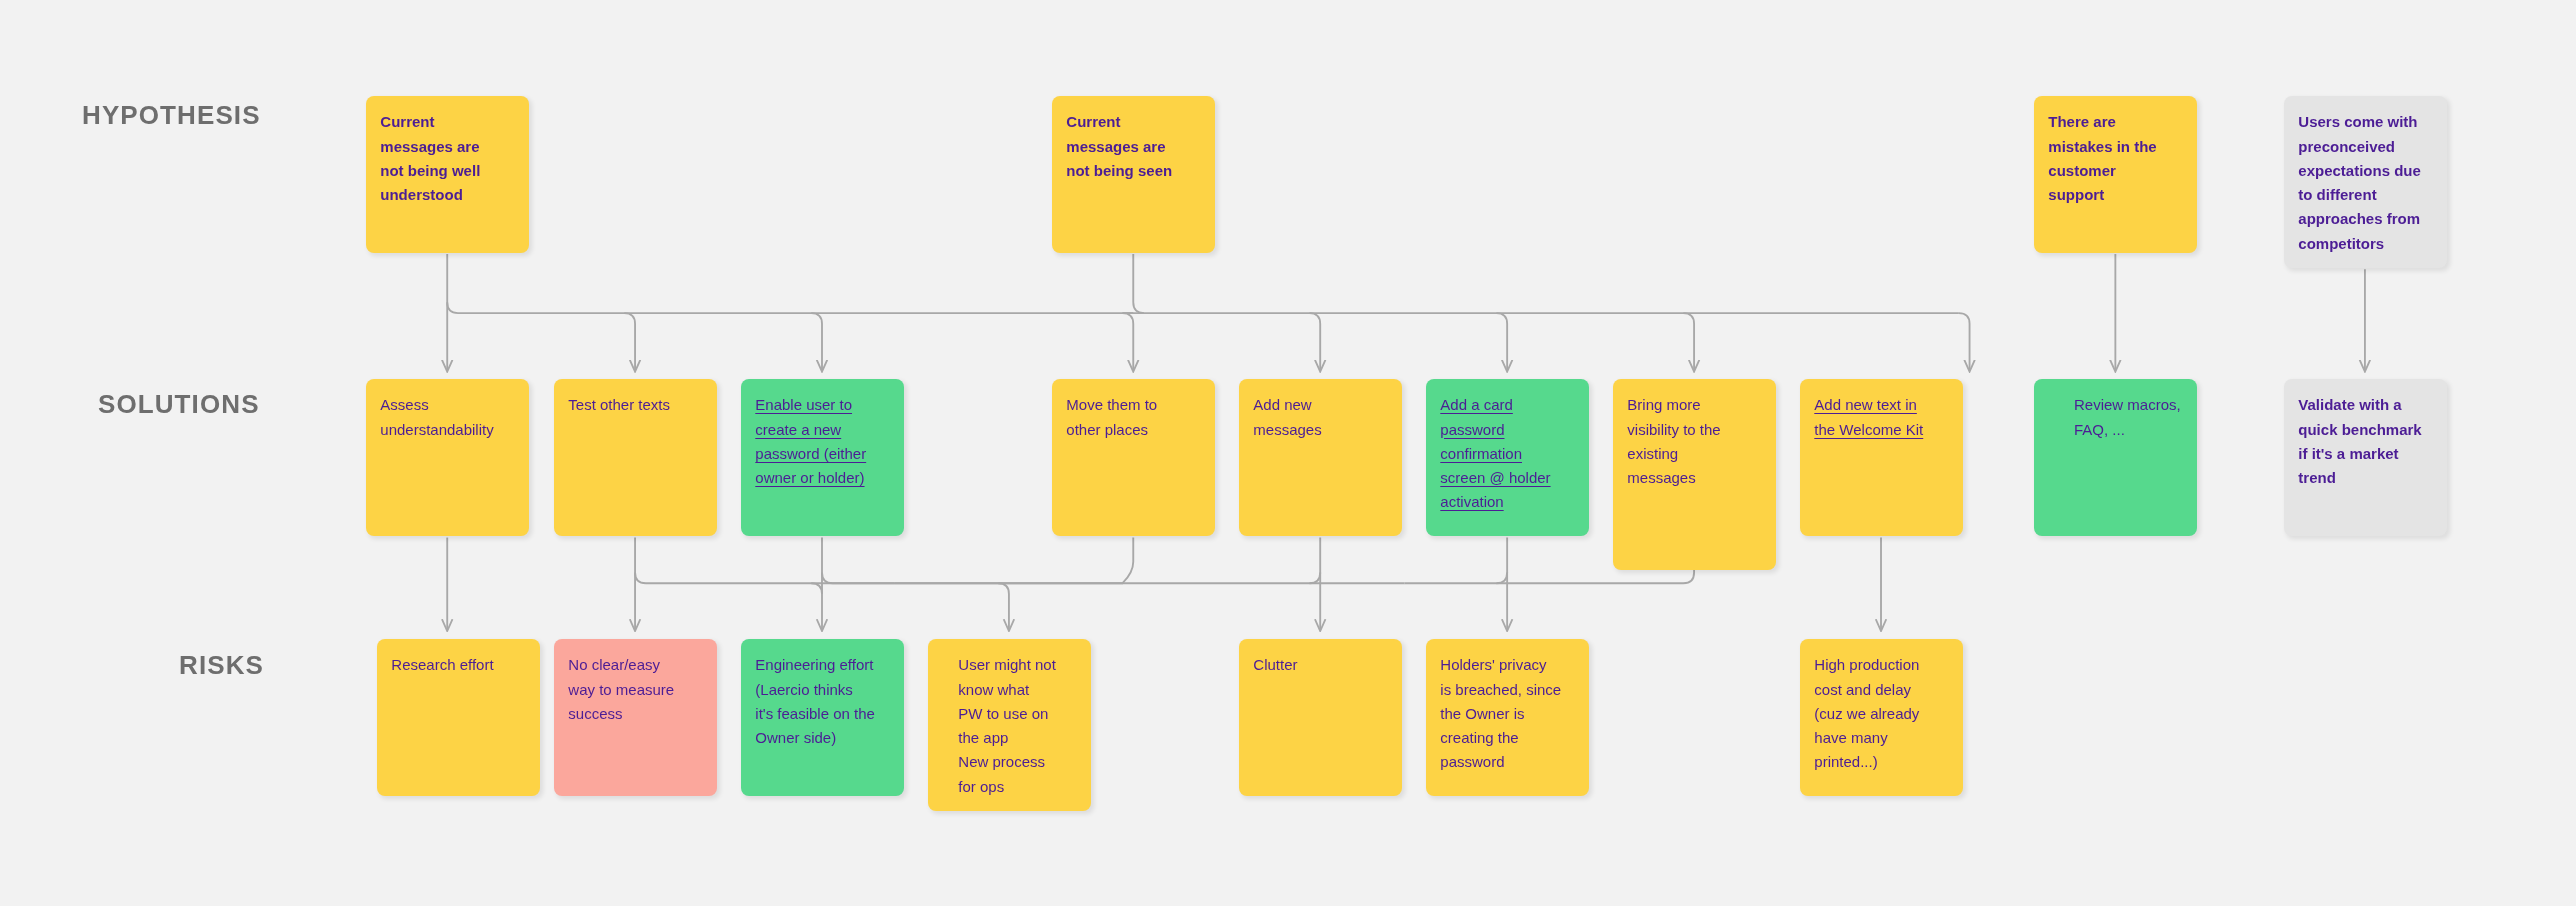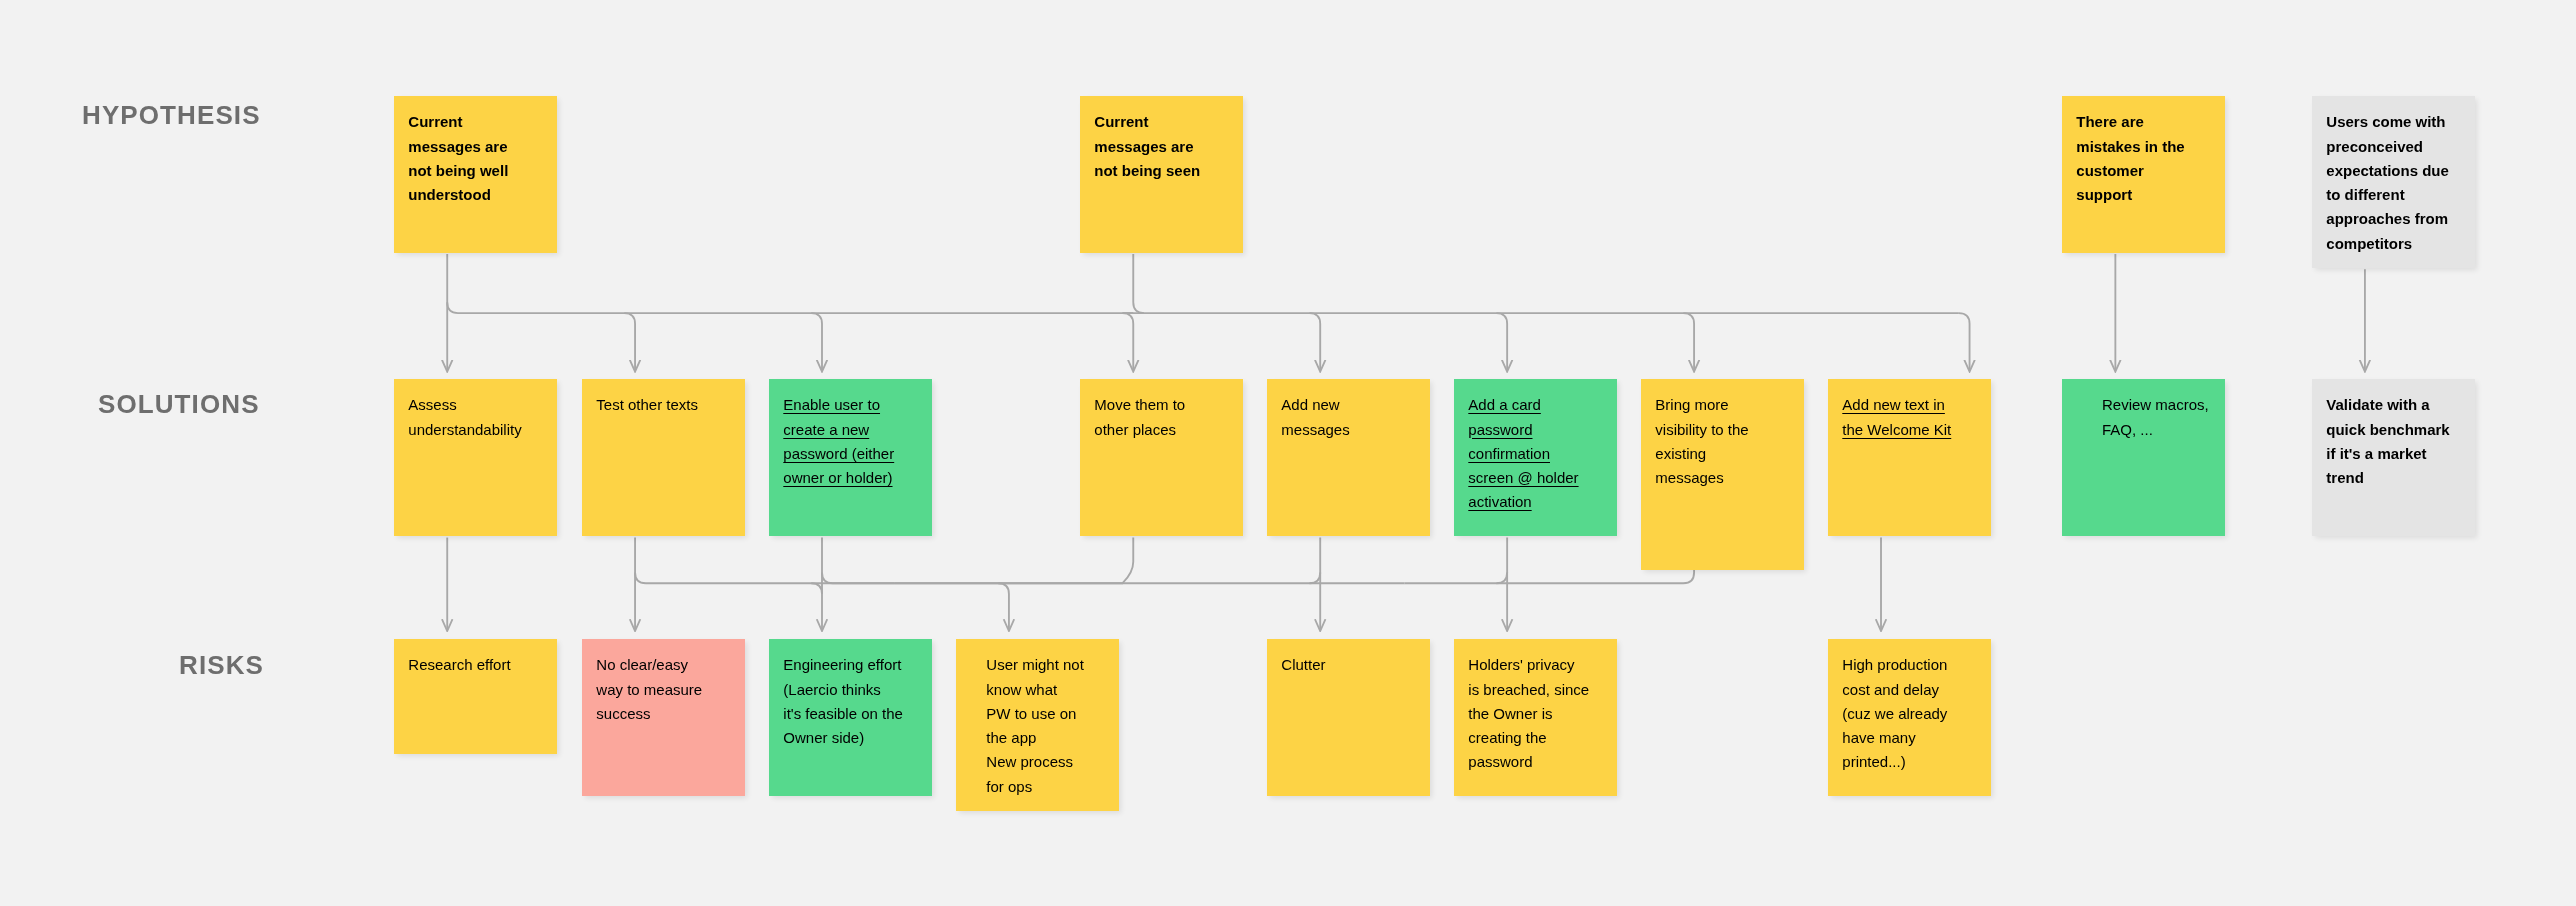--- a/index.html
+++ b/index.html
@@ -24,28 +24,27 @@
   .row-label {
     position: absolute;
     font-size: 26px;
     font-weight: bold;
     letter-spacing: 1.1px;
     color: #6e6e6e;
     white-space: nowrap;
   }
   .card {
     position: absolute;
-    border-radius: 0;
+    border-radius: 8px;
     padding: 14.3px 14.3px 12.5px 14.3px;
     font-size: 15px;
     line-height: 1.62;
-    color: #000000;
+    color: #4c1d95;
     box-shadow: 2.7px 2.7px 5.4px rgba(0,0,0,0.09);
     overflow: hidden;
-    margin-left: 28px;
   }
   .card.bold { font-weight: bold; }
   .card.under .txt { text-decoration: underline; text-underline-offset: 2.7px; }
   .card .txt { display: block; white-space: pre-line; }
   .card ul {
     margin: 0; padding: 0 0 0 16px; list-style: disc;
   }
   .card li { margin: 0; padding: 0; }
   .card li::marker { font-size: 12.5px; }
 </style>
@@ -176,21 +175,21 @@
       <div class="card" style="left: 2034px; top: 379px; width: 163px; height: 157px; background: rgb(86, 217, 141); padding-left: 40px;">
         <span class="txt">Review macros,
 FAQ, ...</span>
       </div>
       <div class="card" style="left: 2284px; top: 379px; width: 163px; height: 157px; background: rgb(228, 228, 228); font-weight: bold;">
         <span class="txt">Validate with a
 quick benchmark
 if it's a market
 trend</span>
       </div>
-      <div class="card" style="left: 366px; top: 639px; width: 163px; height: 115px; background: rgb(253, 211, 69);">
+      <div class="card" style="left: 377px; top: 639px; width: 163px; height: 157px; background: rgb(253, 211, 69);">
         <span class="txt">Research effort</span>
       </div>
       <div class="card" style="left: 554px; top: 639px; width: 163px; height: 157px; background: rgb(251, 167, 156);">
         <span class="txt">No clear/easy
 way to measure
 success</span>
       </div>
       <div class="card" style="left: 741px; top: 639px; width: 163px; height: 157px; background: rgb(86, 217, 141);">
         <span class="txt">Engineering effort
 (Laercio thinks

